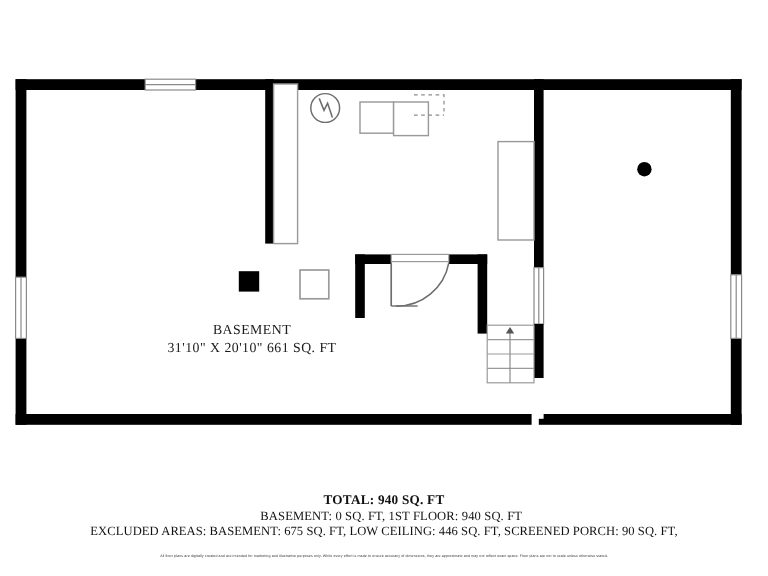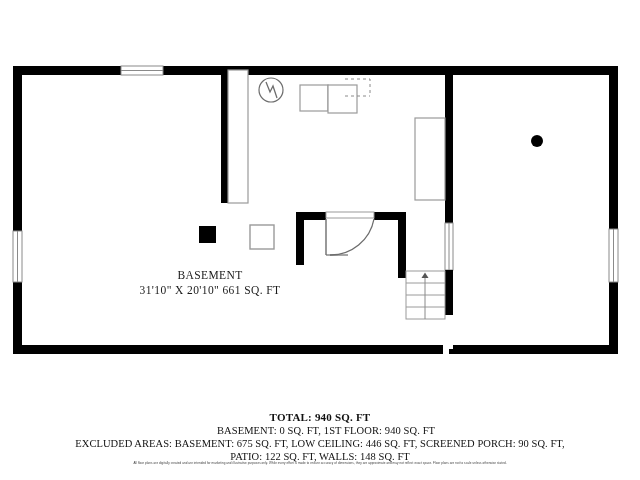--- a/index.html
+++ b/index.html
@@ -206,16 +206,15 @@
     <span class="room-name">BASEMENT</span>
     <span class="room-dims">31'10" X 20'10"  661 SQ. FT</span>
   </div>
 
 </div>
 
 <div class="summary">
   <div class="line-total">TOTAL: 940 SQ. FT</div>
   <div class="line-breakdown">BASEMENT: 0 SQ. FT, 1ST FLOOR: 940 SQ. FT</div>
   <div class="line-excluded">EXCLUDED AREAS: BASEMENT: 675 SQ. FT, LOW CEILING: 446 SQ. FT, SCREENED PORCH: 90 SQ. FT,</div>
-  <div class="line-excluded2">PATIO: 122 SQ. FT, WALLS: 148 SQ. FT</div>
 </div>
 
 <div class="disclaimer">All floor plans are digitally created and are intended for marketing and illustrative purposes only. While every effort is made to ensure accuracy of dimensions, they are approximate and may not reflect exact space. Floor plans are not to scale unless otherwise stated.</div>
 
 </body></html>

